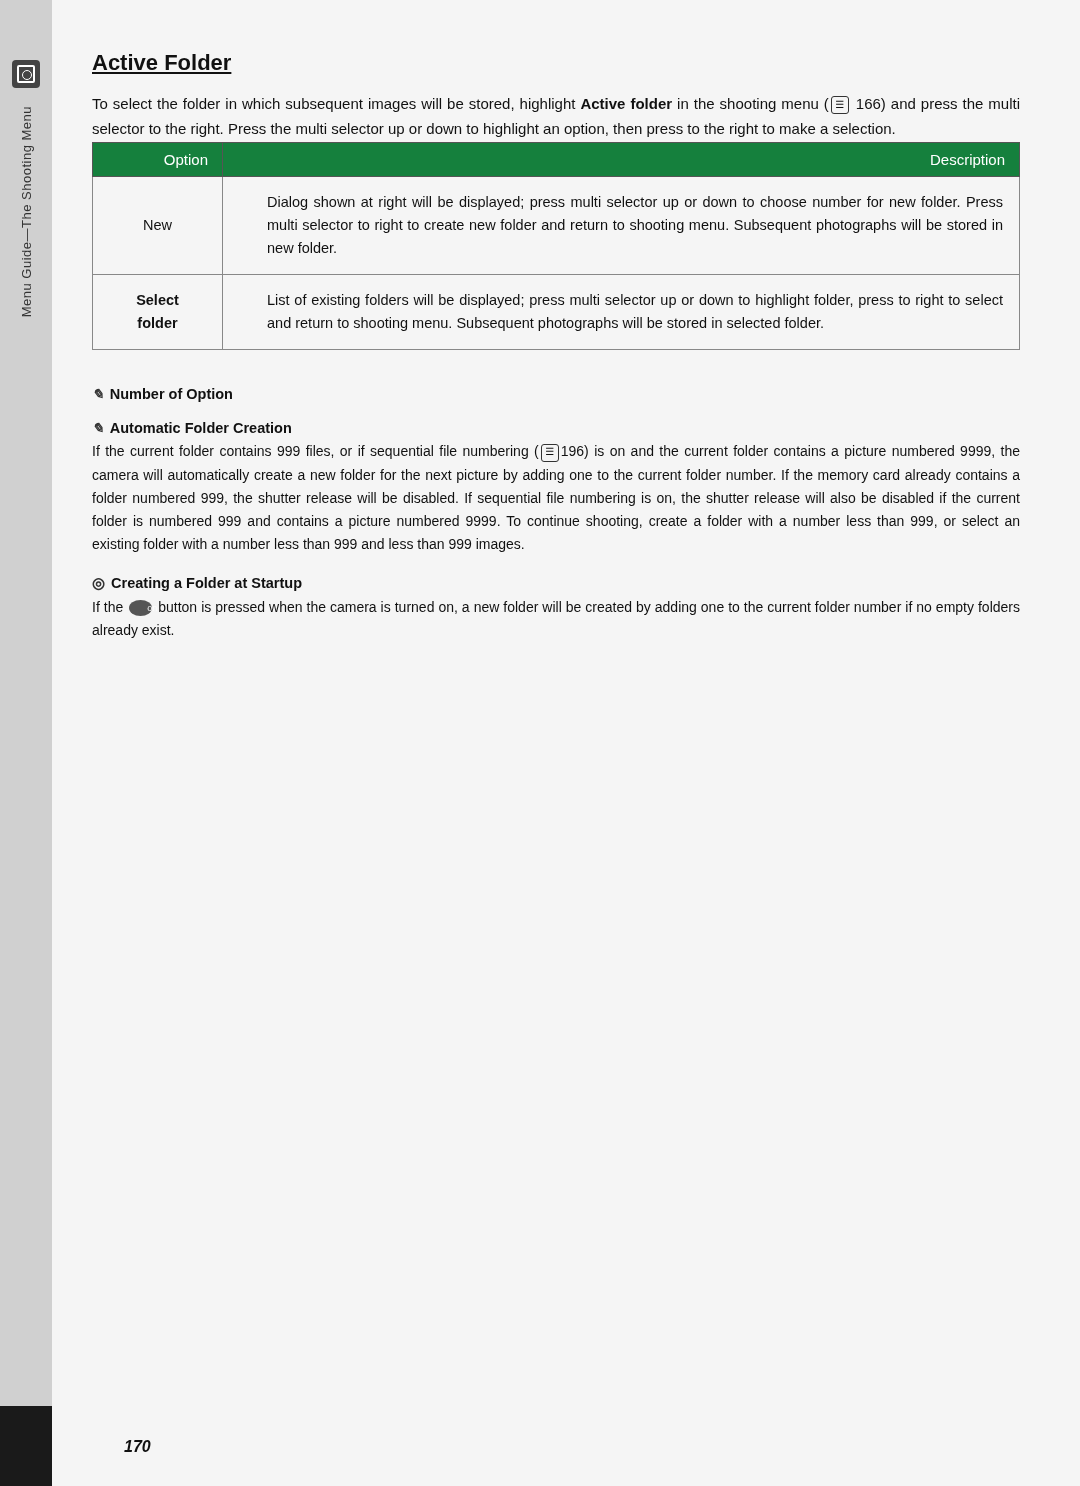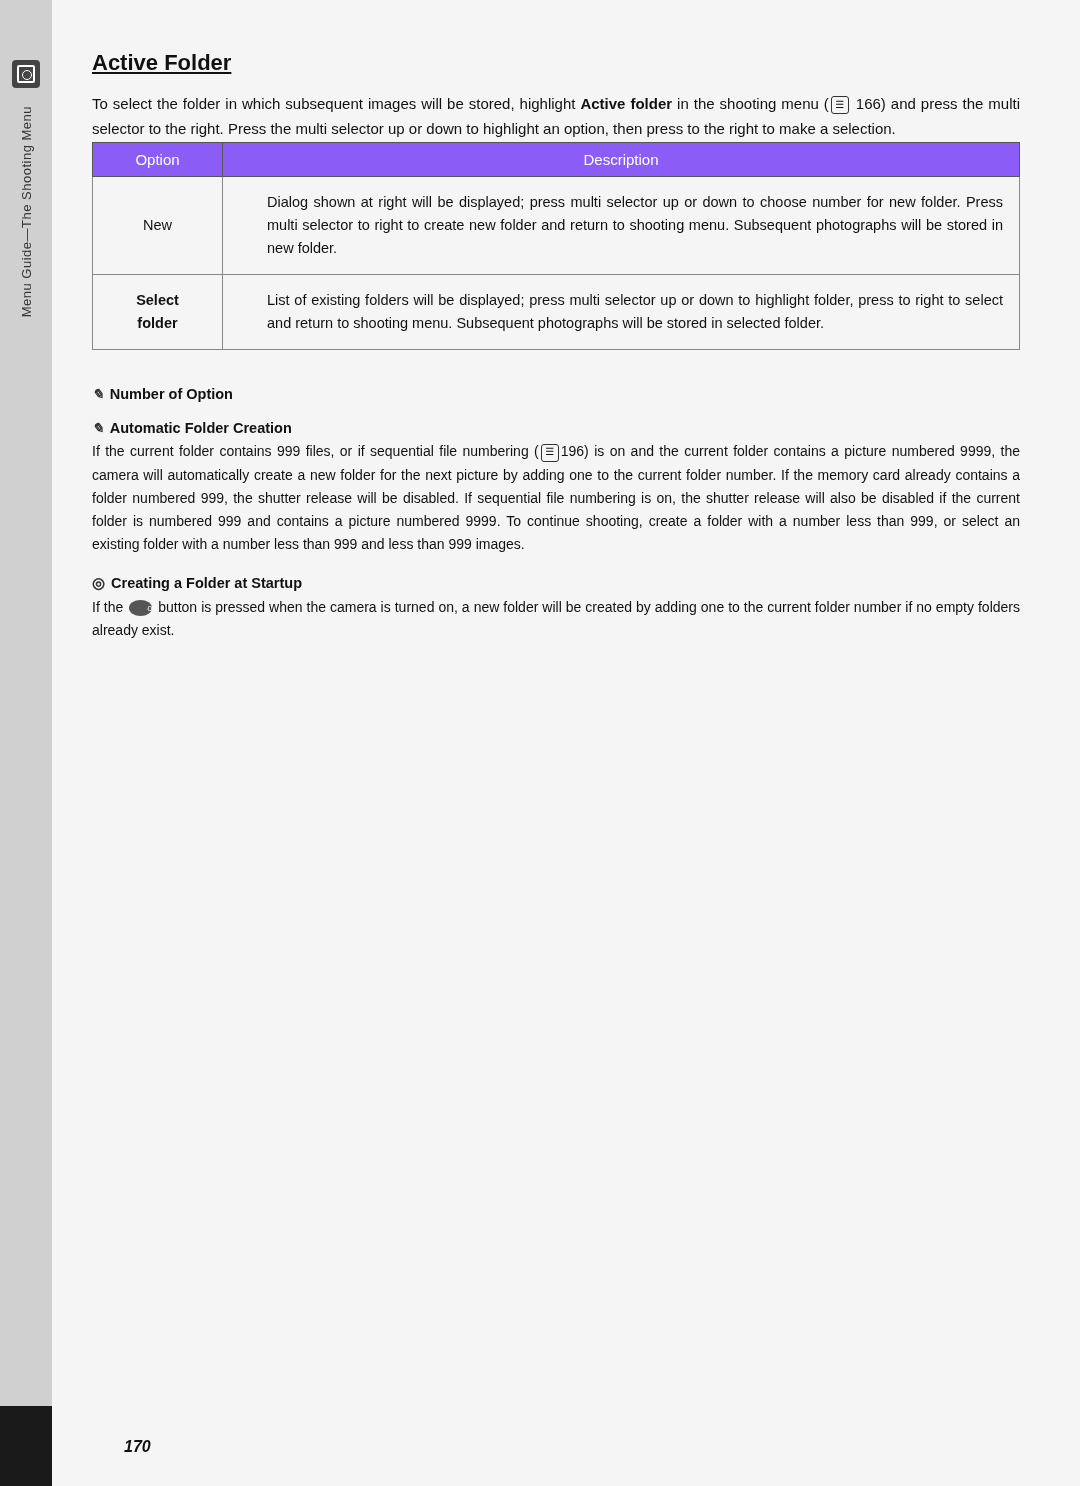--- a/index.html
+++ b/index.html
@@ -108,26 +108,26 @@
 
     
     .options-table {
       width: 100%;
       border-collapse: collapse;
       margin-bottom: 36px;
       border: 1px solid #555;
     }
 
     .options-table th {
-      background: #8b5cf6;
+      background: #15803d;
       color: #fff;
       padding: 8px 14px;
       font-size: 15px;
       font-weight: normal;
-      text-align: center;
+      text-align: right;
       border: 1px solid #555;
     }
 
     .options-table td {
       padding: 14px 16px;
       vertical-align: middle;
       border: 1px solid #888;
       font-size: 14.5px;
       line-height: 1.6;
     }

